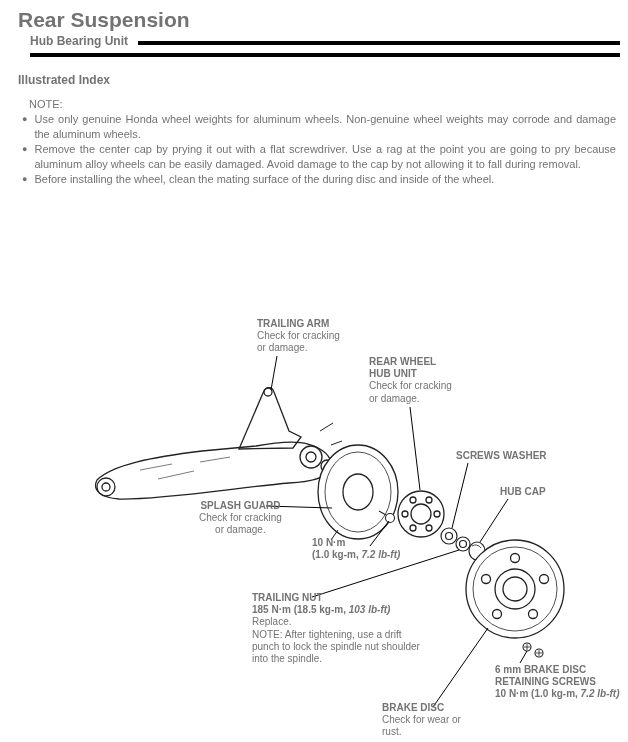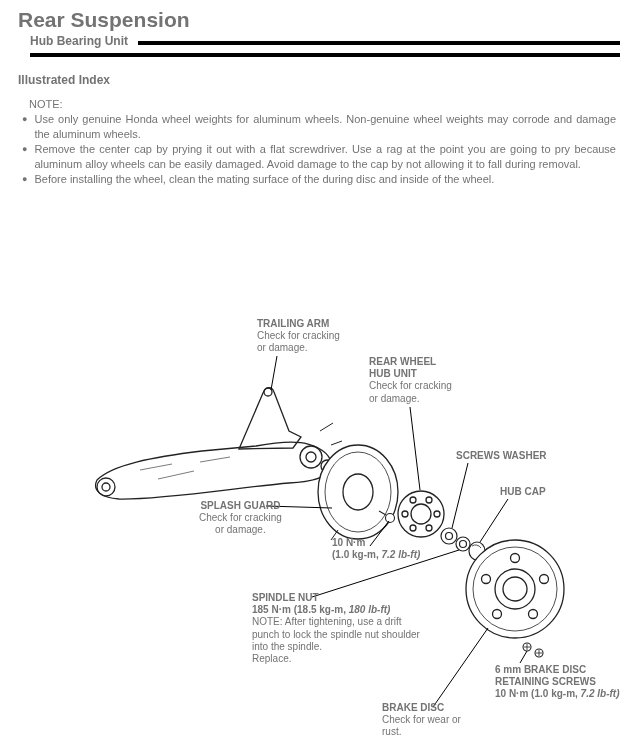--- a/index.html
+++ b/index.html
@@ -175,32 +175,32 @@
     <div class="callout" style="left:500px;top:486px;">
       <div class="c-title">HUB CAP</div>
     </div>
 
     <div class="callout" style="left:199px;top:500px;text-align:center;">
       <div class="c-title">SPLASH GUARD</div>
       <div class="c-desc">Check for cracking
 or damage.</div>
     </div>
 
-    <div class="callout" style="left:312px;top:537px;margin-left:20px;">
+    <div class="callout" style="left:312px;top:537px;">
       <div class="c-bold">10 N·m</div>
       <div><span class="c-bold">(1.0 kg-m, </span><span class="c-it">7.2 lb-ft)</span></div>
     </div>
 
     <div class="callout" style="left:252px;top:592px;">
-      <div class="c-title">SPINDLE NUT</div>
-      <div><span class="c-bold">185 N·m (18.5 kg-m, </span><span class="c-it">180 lb-ft)</span></div>
+      <div class="c-title">TRAILING NUT</div>
+      <div><span class="c-bold">185 N·m (18.5 kg-m, </span><span class="c-it">103 lb-ft)</span></div>
+      <div class="c-desc">Replace.</div>
       <div class="c-desc">NOTE: After tightening, use a drift
 punch to lock the spindle nut shoulder
 into the spindle.</div>
-      <div class="c-desc">Replace.</div>
     </div>
 
     <div class="callout" style="left:382px;top:702px;">
       <div class="c-title">BRAKE DISC</div>
       <div class="c-desc">Check for wear or
 rust.</div>
     </div>
 
     <div class="callout" style="left:477px;top:664px;margin-left:18px;">
       <div class="c-title">6 mm BRAKE DISC

